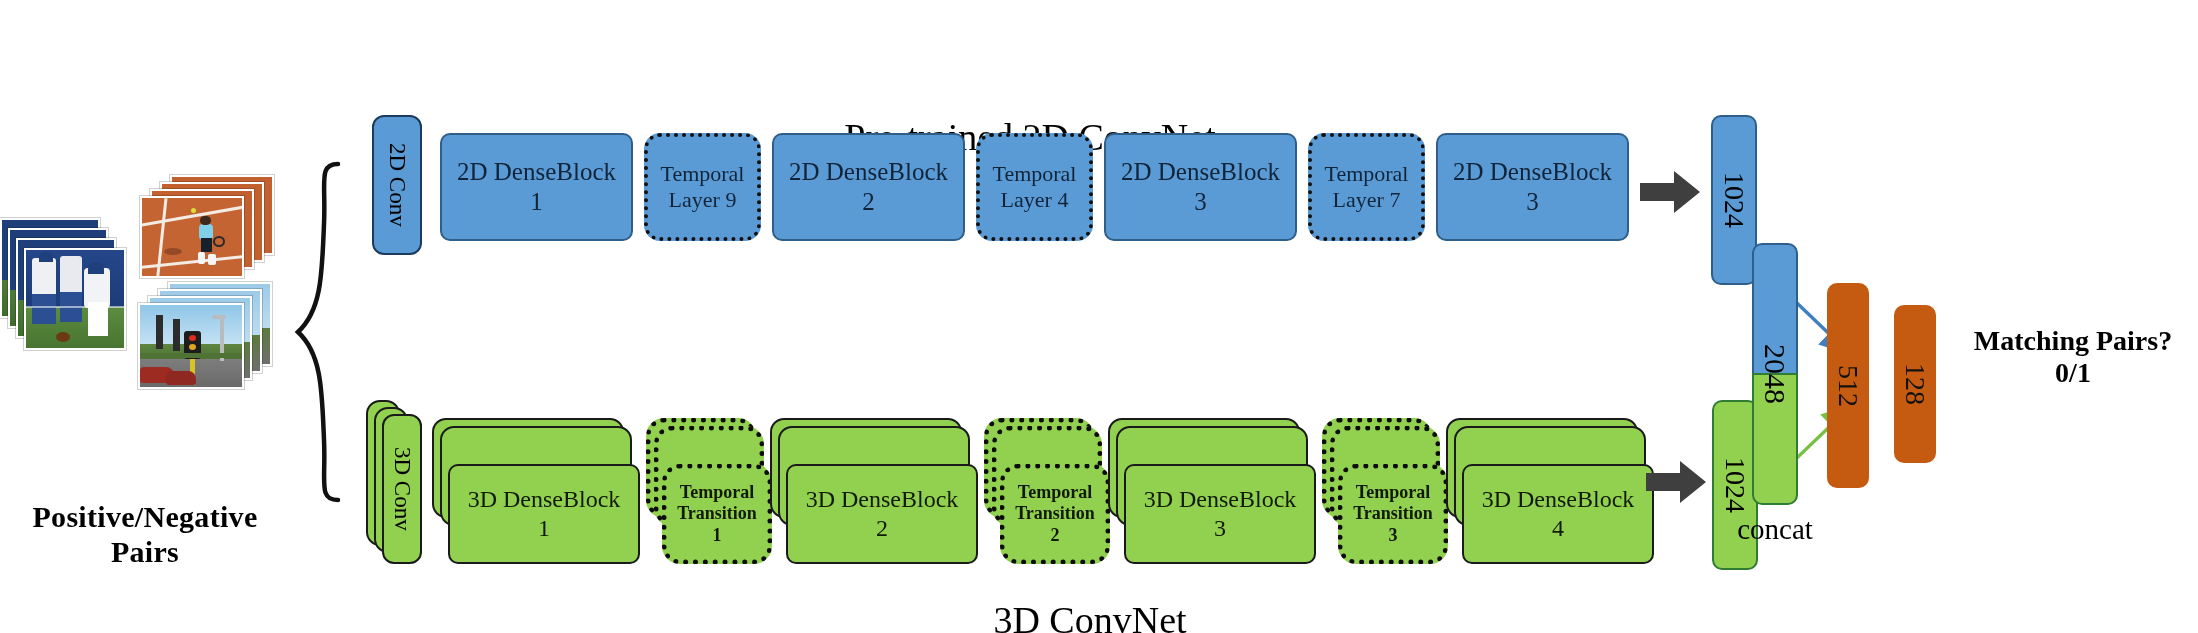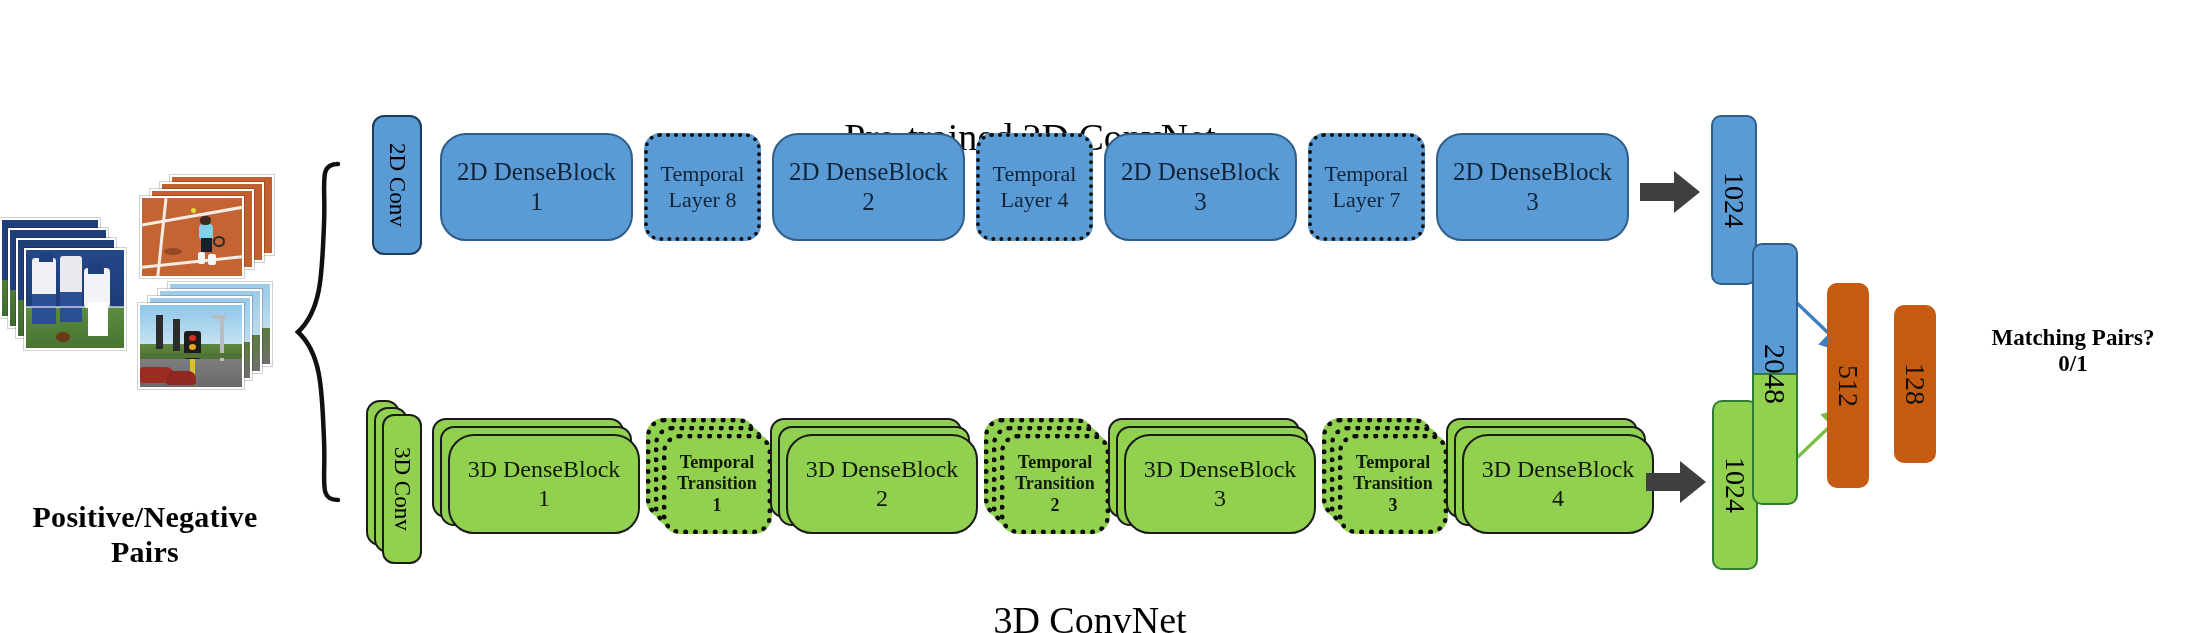--- a/index.html
+++ b/index.html
@@ -10,27 +10,27 @@
   
   .abs{position:absolute;box-sizing:border-box;}
 
   
   .lbl{position:absolute;text-align:center;line-height:1.15;white-space:pre-line;}
   .lbl.bold{font-weight:bold;}
 
   
   .blk{position:absolute;box-sizing:border-box;display:flex;align-items:center;
        justify-content:center;text-align:center;line-height:1.2;
-       border-radius:26px;}
+       border-radius:10px;}
   .blk .txt{display:block;}
 
   .blk-2d{background:#5B9BD5;border:2px solid #2E5F8A;color:#10243a;}
   .blk-2d.dotted{border:4px dotted #101010;border-radius:16px;}
 
-  .blk-3d{background:#92D050;border:2px solid #1a1a1a;color:#101a05;}
+  .blk-3d{background:#92D050;border:2px solid #1a1a1a;color:#101a05;margin-top:30px;}
   .blk-3d.dotted{border:5px dotted #0d0d0d;border-radius:18px;}
 
   
   .plate{position:absolute;background:#92D050;border:2px solid #1a1a1a;
          border-radius:14px;box-sizing:border-box;}
   .plate.dotted{border:5px dotted #0d0d0d;border-radius:18px;}
 
   
   .vert{position:absolute;box-sizing:border-box;border-radius:10px;
         display:flex;align-items:center;justify-content:center;}
@@ -159,21 +159,21 @@
   <div class="blk blk-2d nosel" style="left:440px;top:133px;width:193px;height:108px;font-size:25px;">
     <span class="txt">
       <span>2D DenseBlock</span><br>
       <span>1</span>
     </span>
   </div>
 
   <div class="blk blk-2d dotted nosel" style="left:644px;top:133px;width:117px;height:108px;font-size:22px;">
     <span class="txt">
       <span>Temporal</span><br>
-      <span>Layer 8</span>
+      <span>Layer 9</span>
     </span>
   </div>
 
   <div class="blk blk-2d nosel" style="left:772px;top:133px;width:193px;height:108px;font-size:25px;">
     <span class="txt">
       <span>2D DenseBlock</span><br>
       <span>2</span>
     </span>
   </div>
 
@@ -334,25 +334,26 @@
   </svg>
 
   <div style="position:absolute;left:1752px;top:243px;width:46px;height:262px;">
     <div class="abs bar-blue" style="left:0;top:0;width:46px;height:134px;border-radius:10px 10px 0 0;"></div>
     <div class="abs bar-green" style="left:0;top:130px;width:46px;height:132px;border-radius:0 0 10px 10px;"></div>
     <div class="abs nosel" style="left:0;top:0;width:46px;height:262px;display:flex;align-items:center;justify-content:center;">
       <span class="vtall" style="font-size:30px;">2048</span>
     </div>
   </div>
 
+  <div class="lbl nosel" style="left:1690px;top:513px;width:170px;font-size:29px;">concat</div>
 
   <div class="vert bar-orange nosel" style="left:1827px;top:283px;width:42px;height:205px;">
     <span class="vtall" style="font-size:28px;color:#111;">512</span>
   </div>
 
   <div class="vert bar-orange nosel" style="left:1894px;top:305px;width:42px;height:158px;">
     <span class="vtall" style="font-size:28px;color:#111;">128</span>
   </div>
 
-  <div class="lbl bold nosel" style="left:1948px;top:325px;width:250px;font-size:23px;">Matching Pairs?
+  <div class="lbl bold nosel" style="left:1948px;top:325px;width:250px;font-size:28px;">Matching Pairs?
 0/1</div>
 
 </div>
 
 </body></html>

